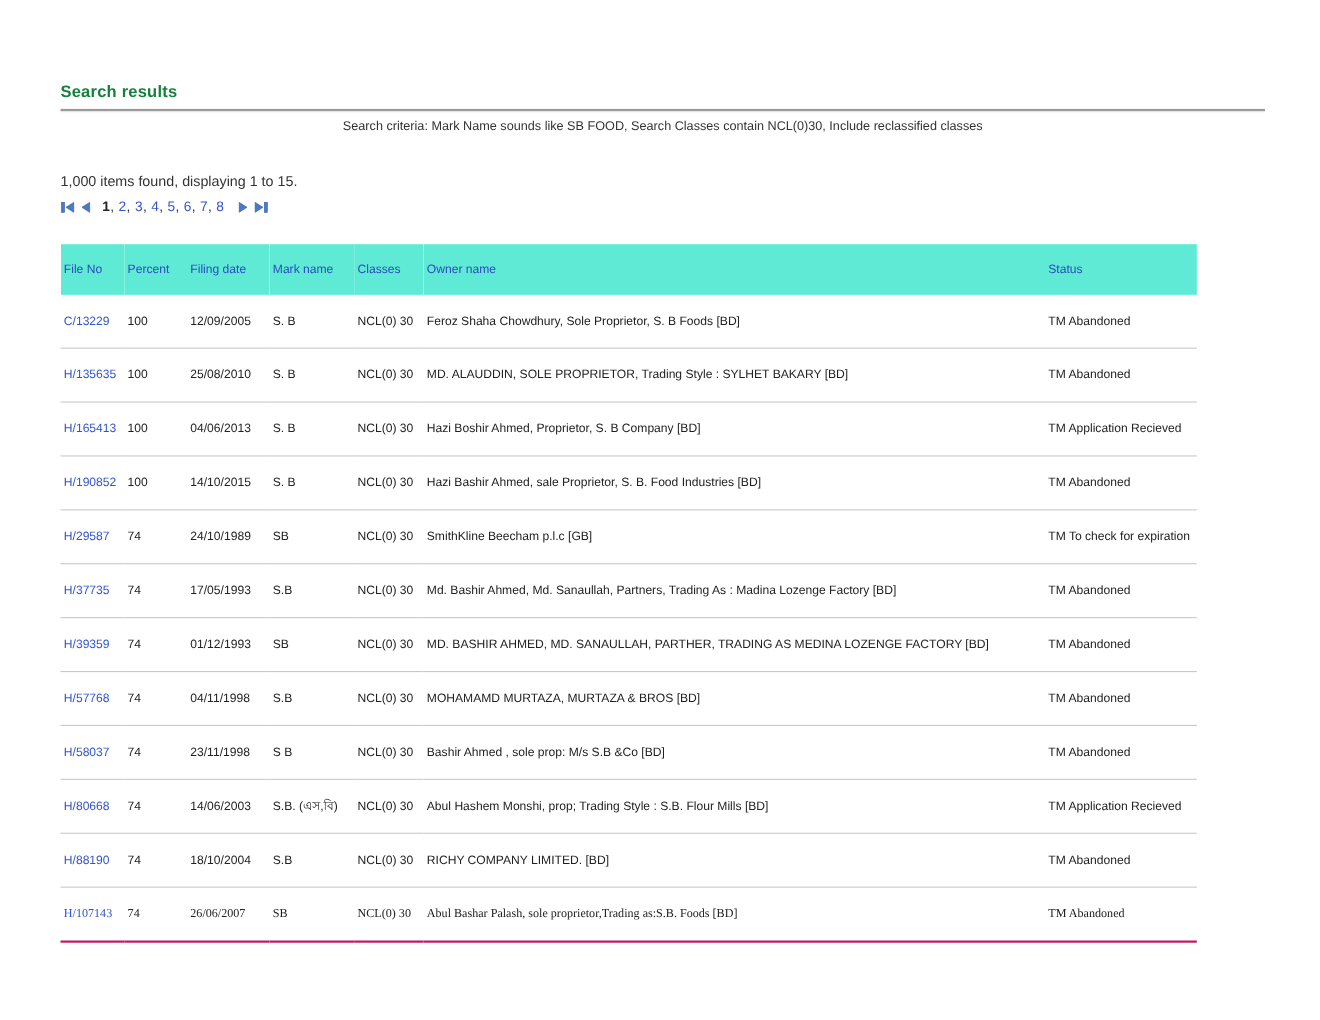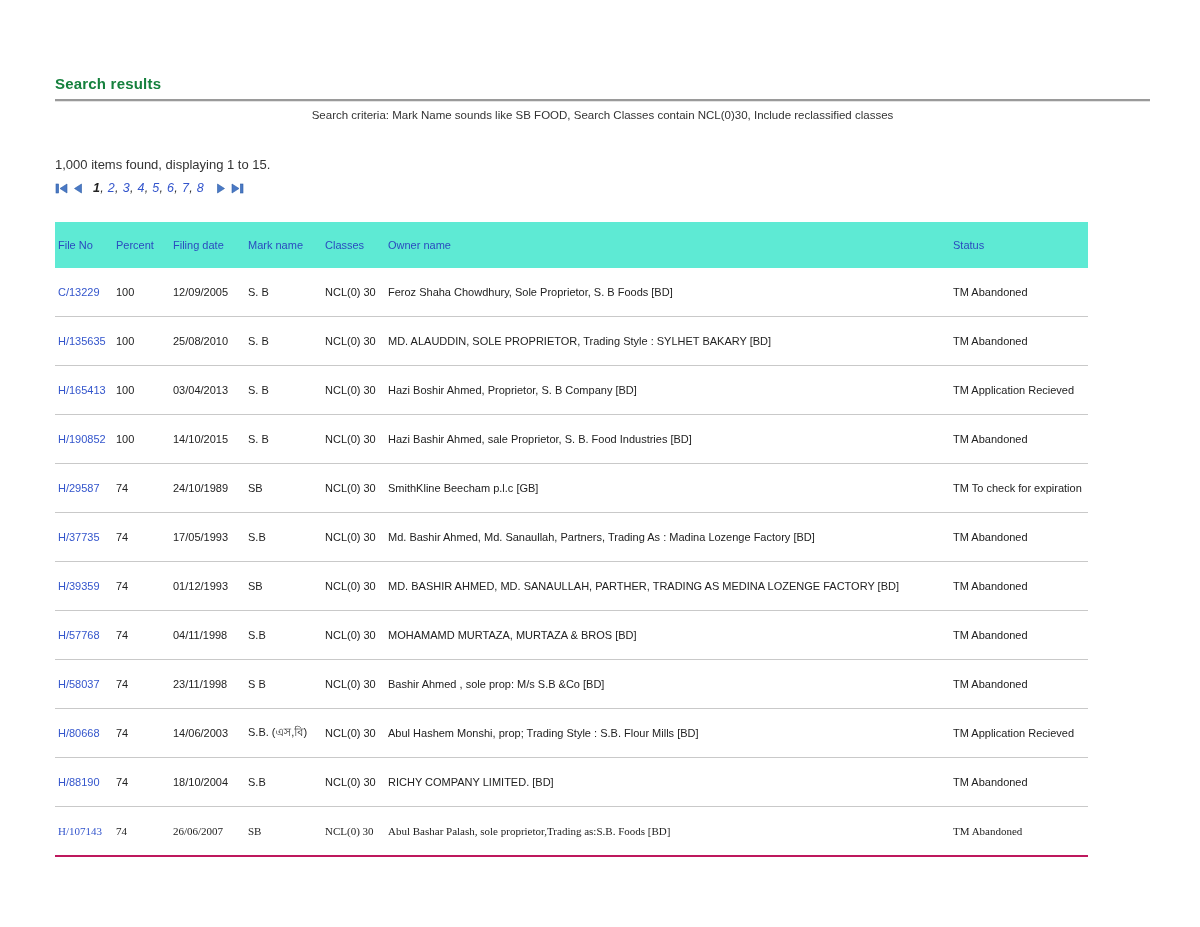--- a/index.html
+++ b/index.html
@@ -21,21 +21,21 @@
   }
   .criteria{font-size:11.5px;color:#333;margin-top:7px;text-align:center;}
   .items-found{font-size:13px;color:#333;margin-top:36px;}
 
   .pagination{
     margin-top:7px;display:flex;align-items:center;font-size:12.5px;color:#333;
     height:18px;
   }
   .pg-icon{display:inline-flex;align-items:center;margin-right:3px;cursor:pointer;}
   .pg-icon svg{display:block;}
-  .pg-pages{margin:0 6px 0 6px;letter-spacing:0.3px;font-style:italic;}
+  .pg-pages{margin:0 6px 0 6px;letter-spacing:0.3px;}
   .pg-num{color:#3355cc;text-decoration:none;cursor:pointer;}
   .pg-num.current{color:#222;font-weight:bold;cursor:default;}
   .pg-sep{color:#333;}
   .pg-right{margin-left:5px;}
 
   table.results{
     margin-top:25px;border-collapse:collapse;table-layout:fixed;
     width:1033px;font-size:11px;
   }
   table.results thead th{
@@ -124,21 +124,21 @@
           <td>100</td>
           <td>25/08/2010</td>
           <td>S. B</td>
           <td>NCL(0) 30</td>
           <td>MD. ALAUDDIN, SOLE PROPRIETOR, Trading Style : SYLHET BAKARY [BD]</td>
           <td>TM Abandoned</td>
         </tr>
         <tr>
           <td><a class="file-link">H/165413</a></td>
           <td>100</td>
-          <td>03/04/2013</td>
+          <td>04/06/2013</td>
           <td>S. B</td>
           <td>NCL(0) 30</td>
           <td>Hazi Boshir Ahmed, Proprietor, S. B Company [BD]</td>
           <td>TM Application Recieved</td>
         </tr>
         <tr>
           <td><a class="file-link">H/190852</a></td>
           <td>100</td>
           <td>14/10/2015</td>
           <td>S. B</td>

